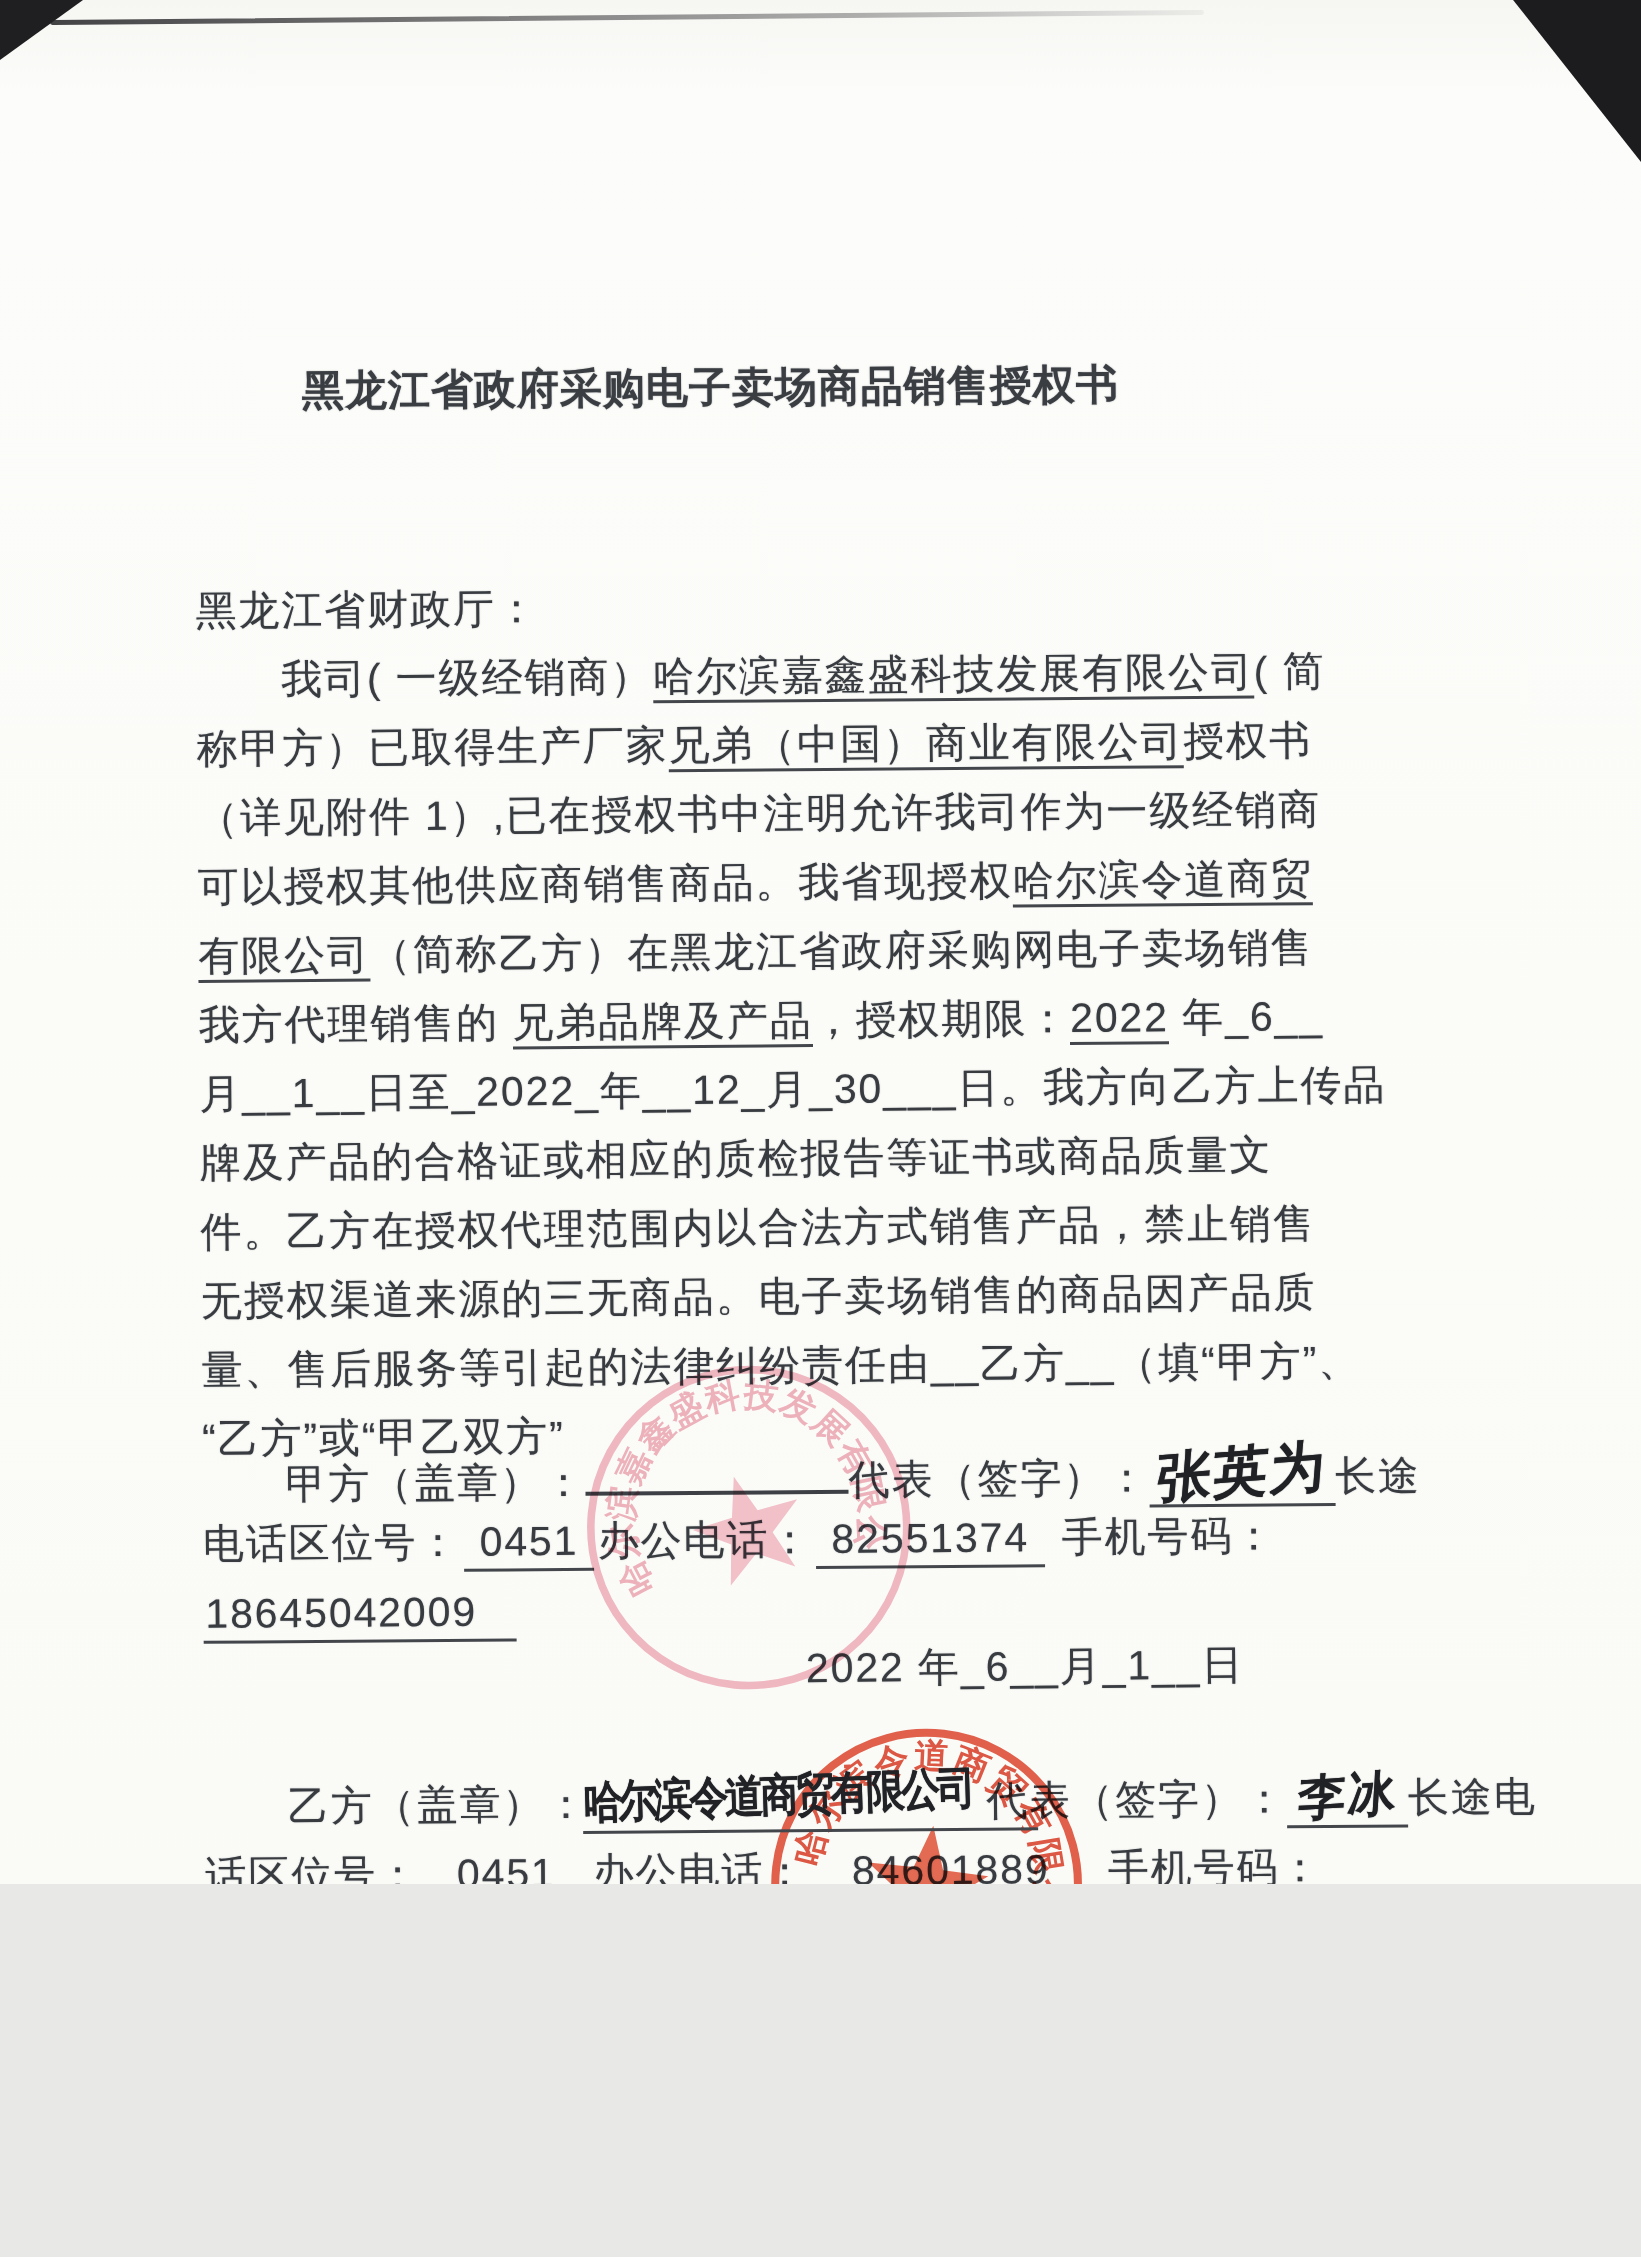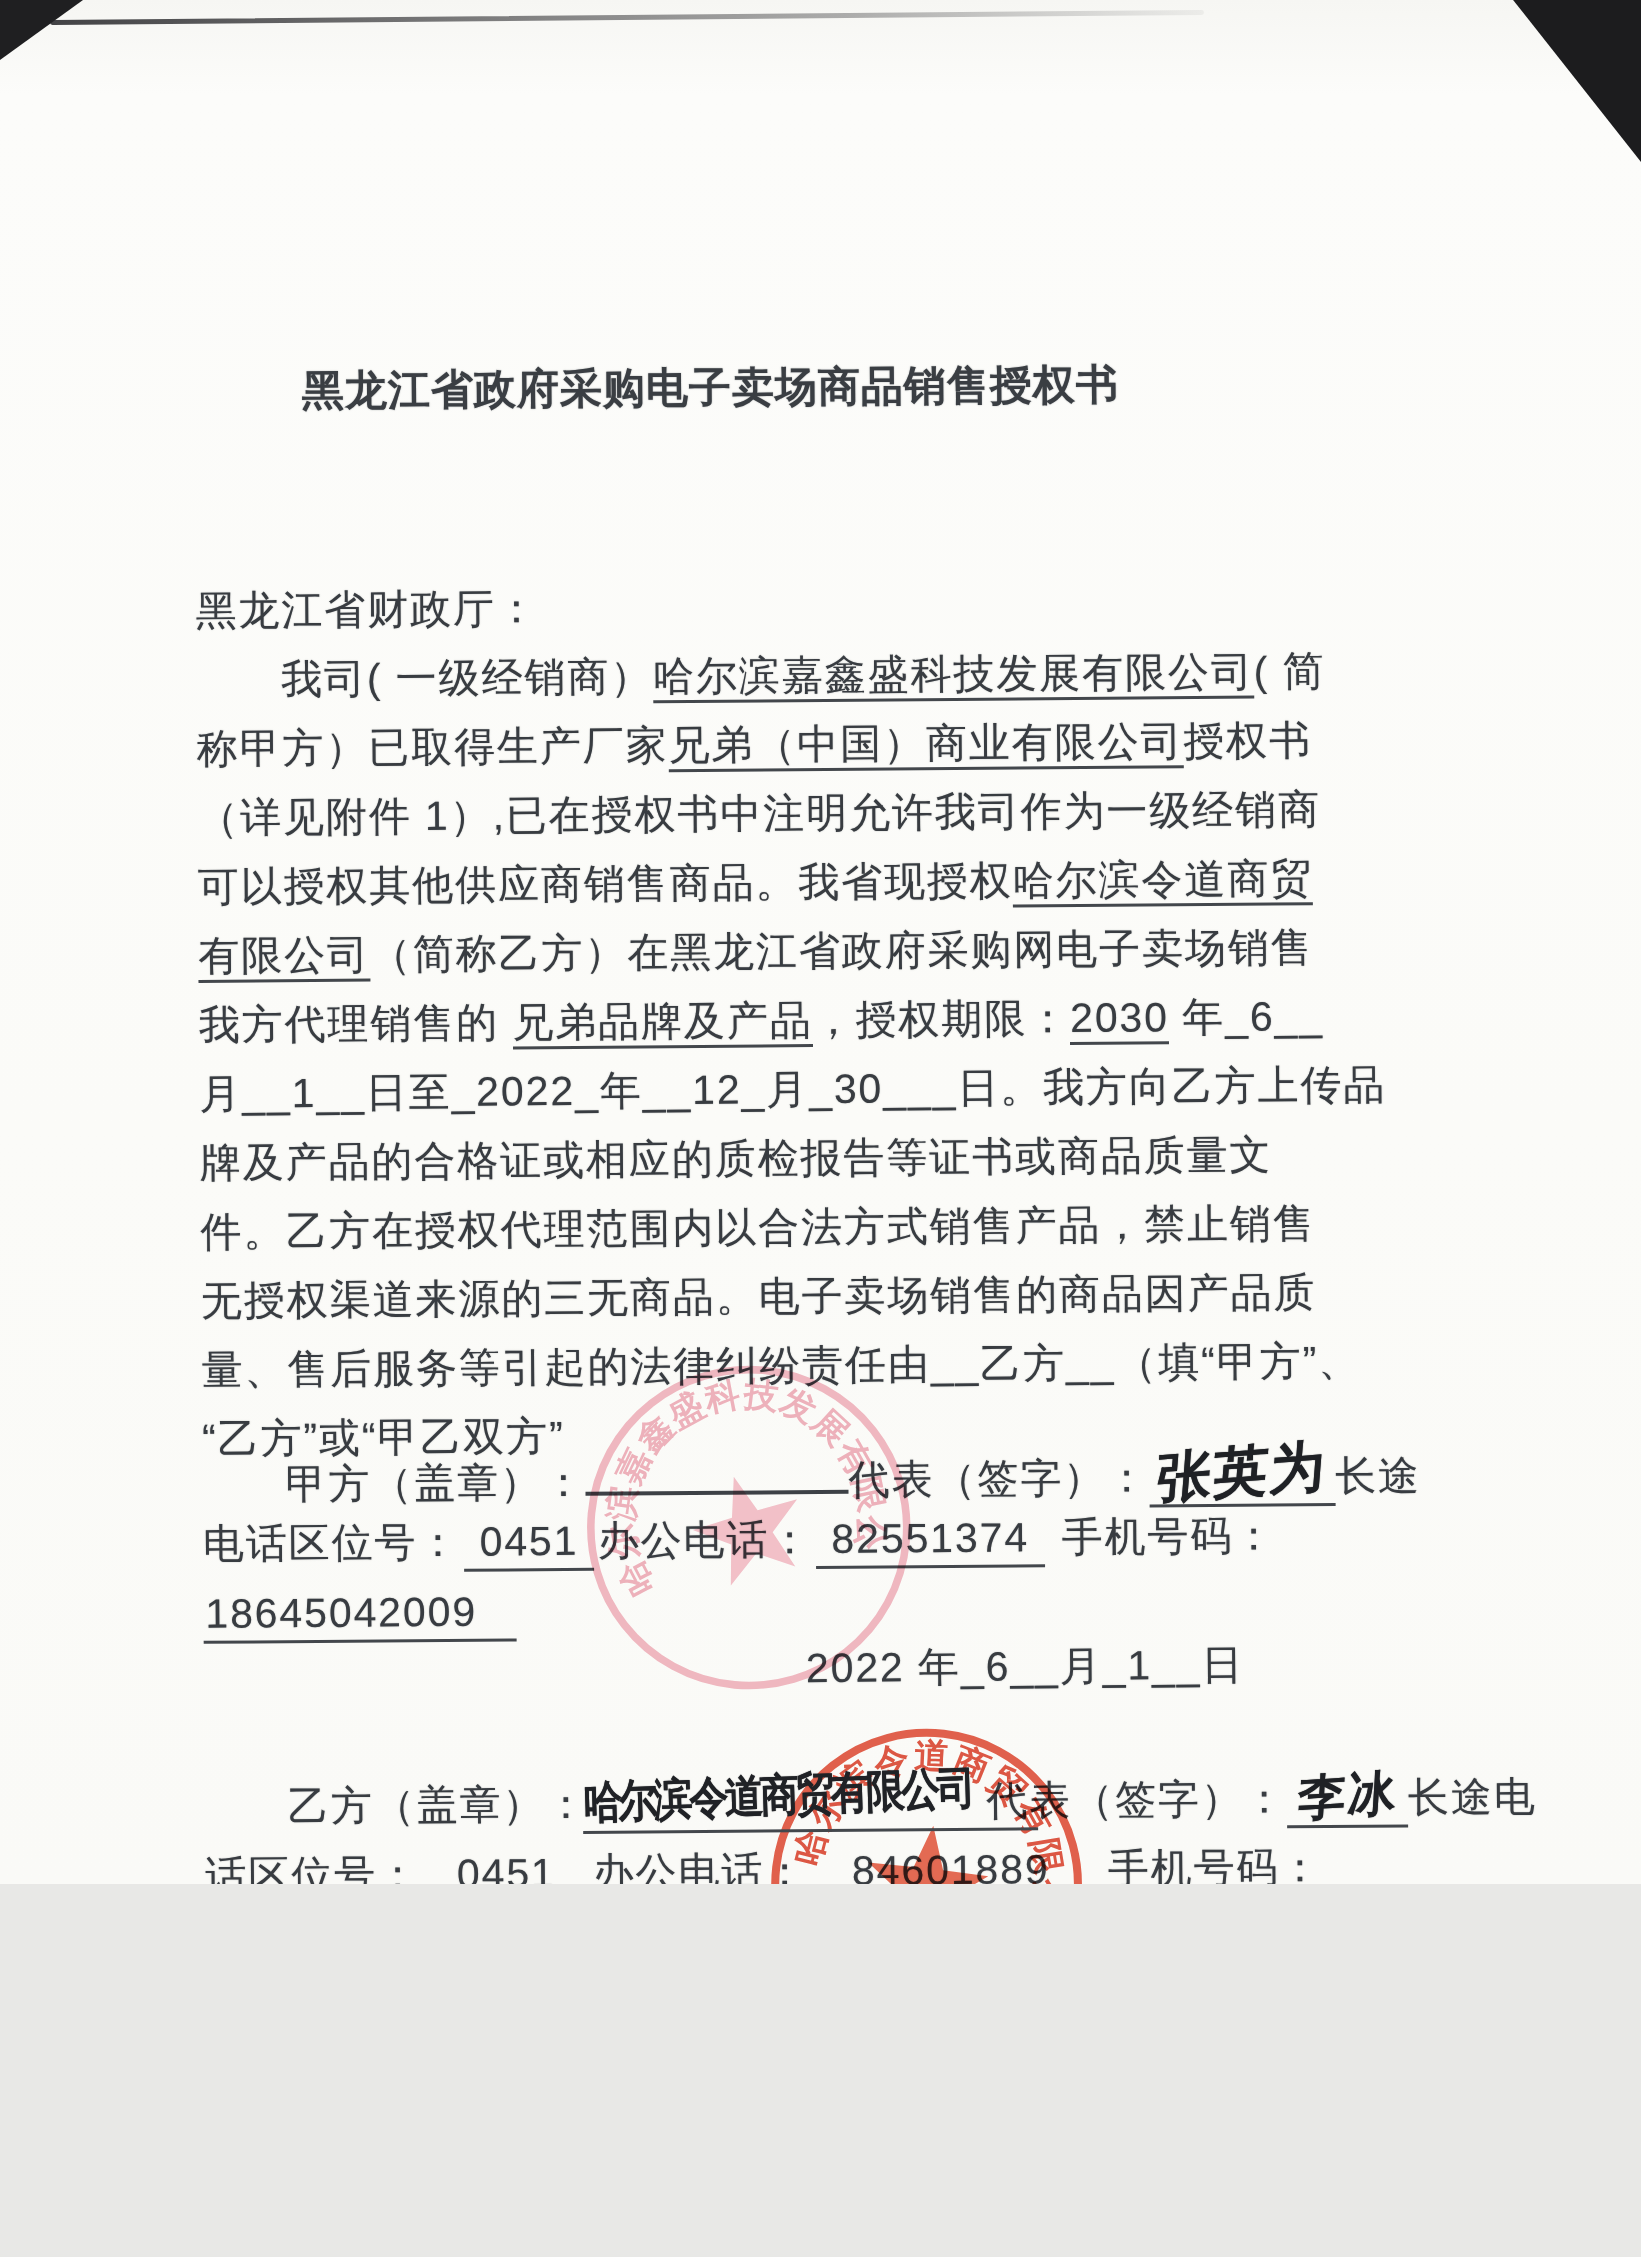--- a/index.html
+++ b/index.html
@@ -65,21 +65,21 @@
 
     <h1 class="title">黑龙江省政府采购电子卖场商品销售授权书</h1>
 
     <div class="body-block">
         <div class="line"><span>黑龙江省财政厅：</span></div>
         <div class="line indent"><span>我司( 一级经销商）</span><span class="u2">哈尔滨嘉鑫盛科技发展有限公司</span><span>( 简</span></div>
         <div class="line"><span>称甲方）已取得生产厂家</span><span class="u2">兄弟（中国）商业有限公司</span><span>授权书</span></div>
         <div class="line"><span>（详见附件 1）,已在授权书中注明允许我司作为一级经销商</span></div>
         <div class="line"><span>可以授权其他供应商销售商品。我省现授权</span><span class="u2">哈尔滨令道商贸</span></div>
         <div class="line"><span class="u2">有限公司</span><span>（简称乙方）在黑龙江省政府采购网电子卖场销售</span></div>
-        <div class="line"><span>我方代理销售的 </span><span class="u2">兄弟品牌及产品</span><span>，授权期限：</span><span class="u2">2030</span><span> 年_6__</span></div>
+        <div class="line"><span>我方代理销售的 </span><span class="u2">兄弟品牌及产品</span><span>，授权期限：</span><span class="u2">2022</span><span> 年_6__</span></div>
         <div class="line"><span>月__1__日至_2022_年__12_月_30___日。我方向乙方上传品</span></div>
         <div class="line"><span>牌及产品的合格证或相应的质检报告等证书或商品质量文</span></div>
         <div class="line"><span>件。乙方在授权代理范围内以合法方式销售产品，禁止销售</span></div>
         <div class="line"><span>无授权渠道来源的三无商品。电子卖场销售的商品因产品质</span></div>
         <div class="line"><span>量、售后服务等引起的法律纠纷责任由__乙方__（填“甲方”、</span></div>
         <div class="line"><span>“乙方”或“甲乙双方”</span></div>
       </div>
 
     <div class="srow" style="left:280px;top:1444px;">
       <span>甲方（盖章）：</span><span class="blank"></span><span>代表（签字）：</span><span class="sigline"><span class="hand">张英为</span></span><span>长途</span>

